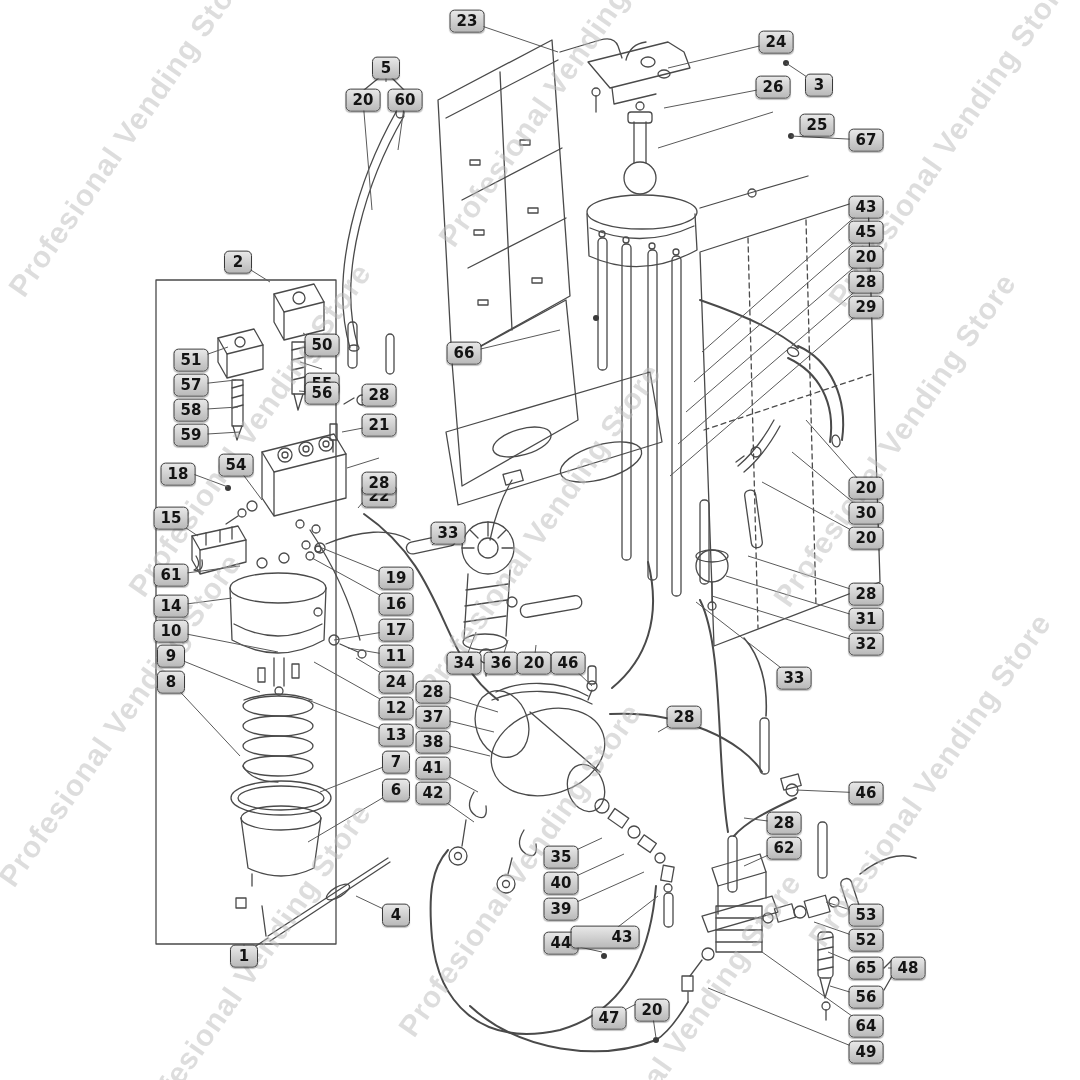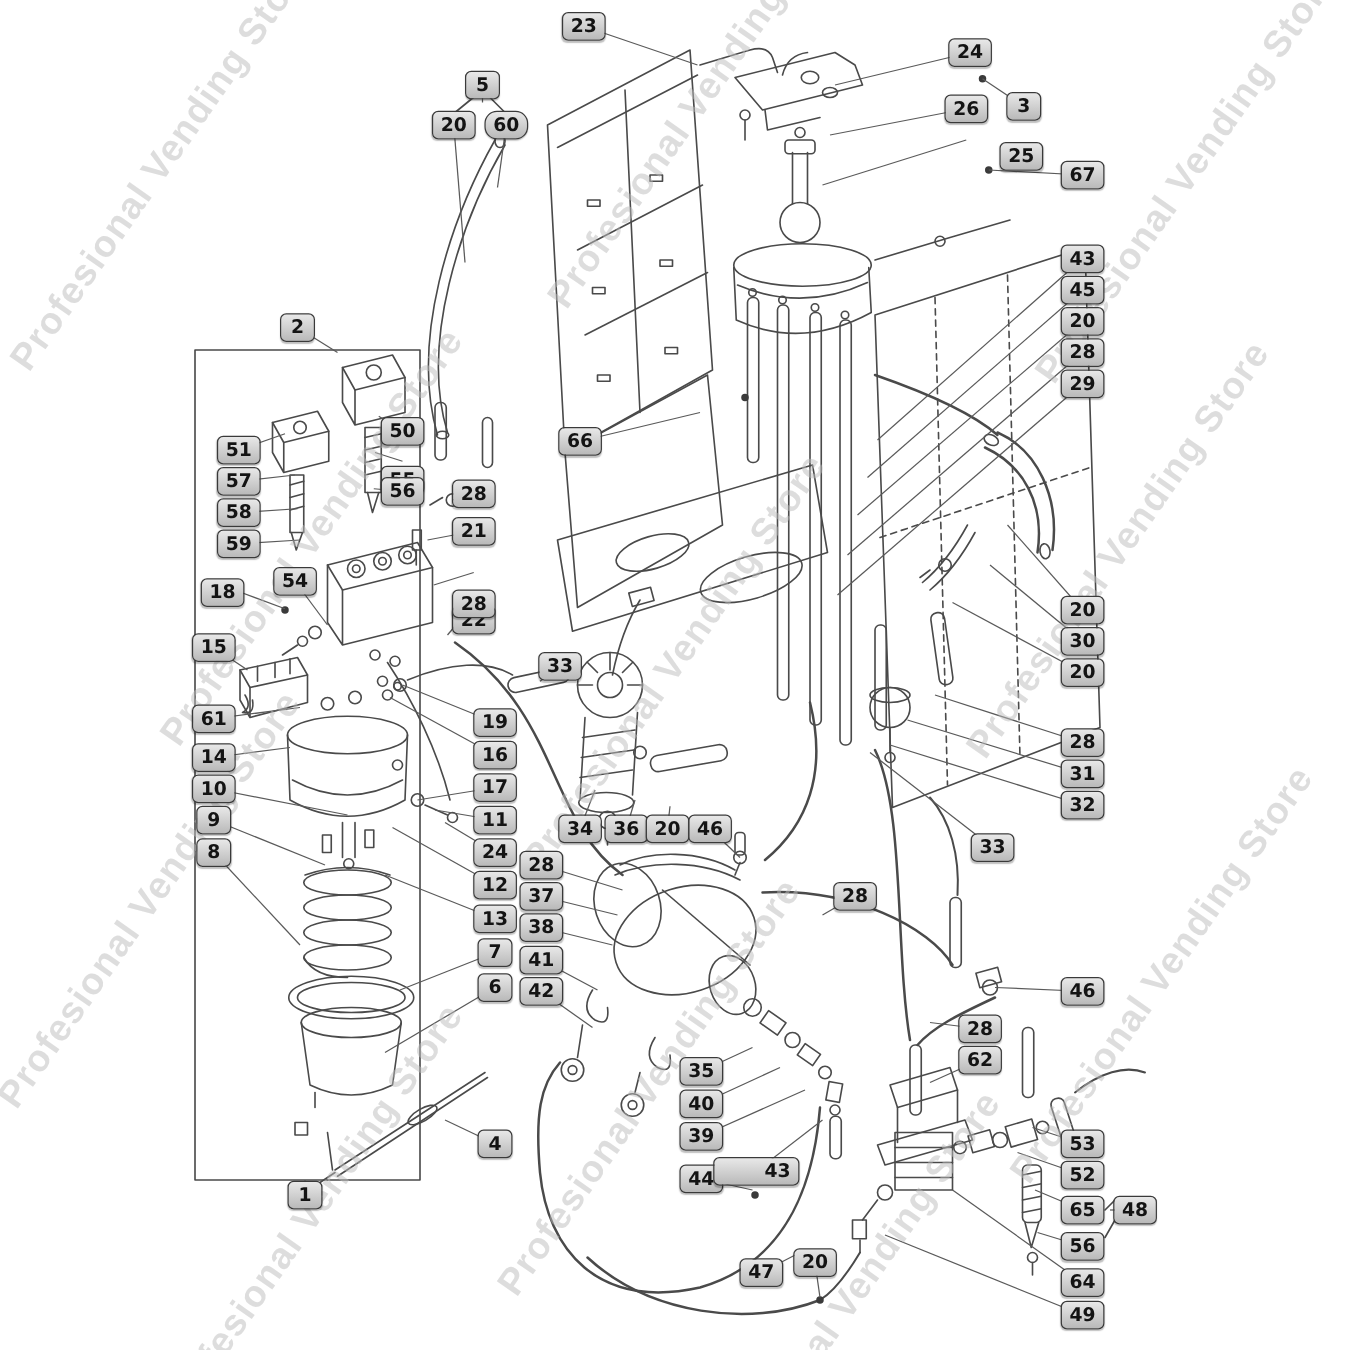--- a/index.html
+++ b/index.html
@@ -381,21 +381,21 @@
 
   <div id="labels-layer">
       <div class="callout" style="left: 467px; top: 21px;">23</div>
       <div class="callout" style="left: 776px; top: 42px;">24</div>
       <div class="callout" style="left: 819px; top: 85px;">3</div>
       <div class="callout" style="left: 773px; top: 87px;">26</div>
       <div class="callout" style="left: 773px; top: 125px; margin-left: 44px;">25</div>
       <div class="callout" style="left: 866px; top: 140px;">67</div>
       <div class="callout" style="left: 386px; top: 68px;">5</div>
       <div class="callout" style="left: 363px; top: 100px;">20</div>
-      <div class="callout" style="left: 405px; top: 100px; border-radius: 10px;">60</div>
+      <div class="callout" style="left: 405px; top: 100px;">60</div>
       <div class="callout" style="left: 866px; top: 207px;">43</div>
       <div class="callout" style="left: 866px; top: 232px;">45</div>
       <div class="callout" style="left: 866px; top: 257px;">20</div>
       <div class="callout" style="left: 866px; top: 282px;">28</div>
       <div class="callout" style="left: 866px; top: 307px;">29</div>
       <div class="callout" style="left: 238px; top: 262px;">2</div>
       <div class="callout" style="left: 191px; top: 360px;">51</div>
       <div class="callout" style="left: 322px; top: 345px;">50</div>
       <div class="callout" style="left: 322px; top: 384px;">55</div>
       <div class="callout" style="left: 322px; top: 393px;">56</div>

